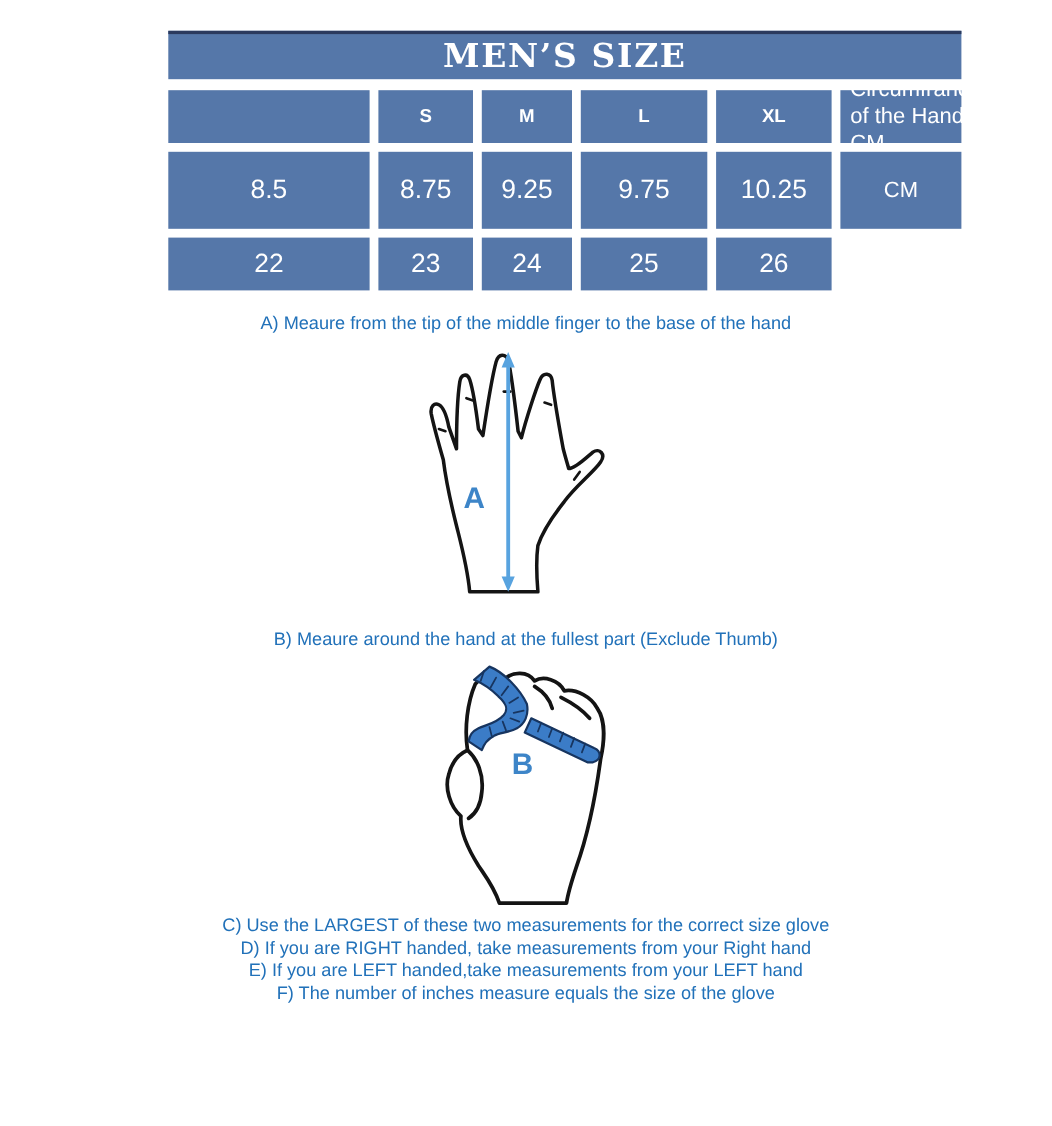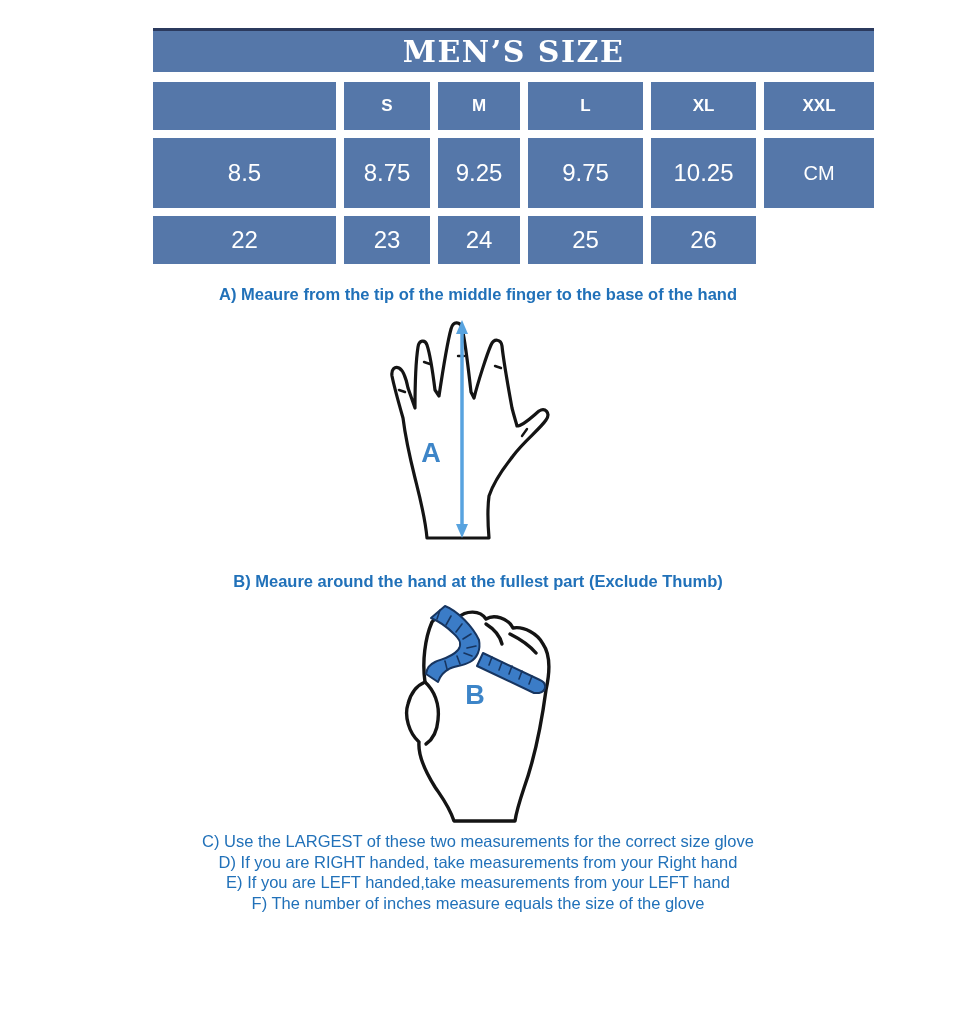--- a/index.html
+++ b/index.html
@@ -27,21 +27,21 @@
     display:flex;align-items:center;justify-content:center;text-align:center;
     box-sizing:border-box;
   }
   .cell.head{font-weight:bold;font-size:17px;}
   .cell.rowlabel{font-size:20px;line-height:1.22;}
   .cell.rowlabel.leftal{justify-content:flex-start;text-align:left;padding-left:9px;}
   .cell.num{font-weight:normal;font-size:24px;}
   
   .caption{
     position:absolute;left:0;width:956px;text-align:center;
-    color:#2171b9;font-size:16.5px;font-weight:bold;
+    color:#2171b9;font-size:16.5px;
   }
   .cap-a{top:285px;}
   .cap-b{top:572px;}
   .footer-notes{
     position:absolute;top:831px;left:0;width:956px;text-align:center;
     color:#2171b9;font-size:16.5px;line-height:20.6px;
   }
   
   .hand-a-svg{position:absolute;left:375px;top:316px;}
   .fist-b-svg{position:absolute;left:388px;top:592px;}
@@ -57,22 +57,22 @@
 
   <div class="size-table">
     <div class="tbl-title">MEN’S SIZE</div>
     <div class="tbl-grid">
 
       <div class="cell head"></div>
       <div class="cell head">S</div>
       <div class="cell head">M</div>
       <div class="cell head">L</div>
       <div class="cell head">XL</div>
-      <div class="cell head">XXL</div>
 
+      <div class="cell rowlabel leftal">Circumfrance of the Hand CM</div>
       <div class="cell num">8.5</div>
       <div class="cell num">8.75</div>
       <div class="cell num">9.25</div>
       <div class="cell num">9.75</div>
       <div class="cell num">10.25</div>
 
       <div class="cell rowlabel">CM</div>
       <div class="cell num">22</div>
       <div class="cell num">23</div>
       <div class="cell num">24</div>

